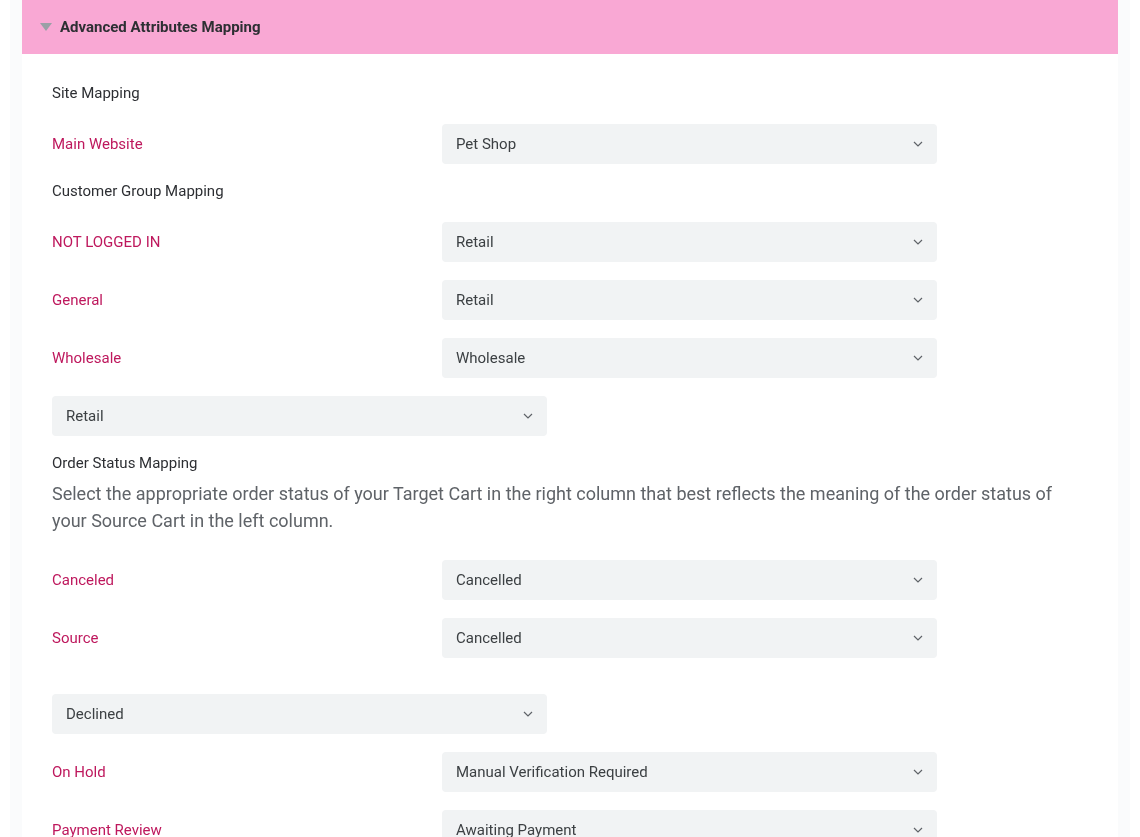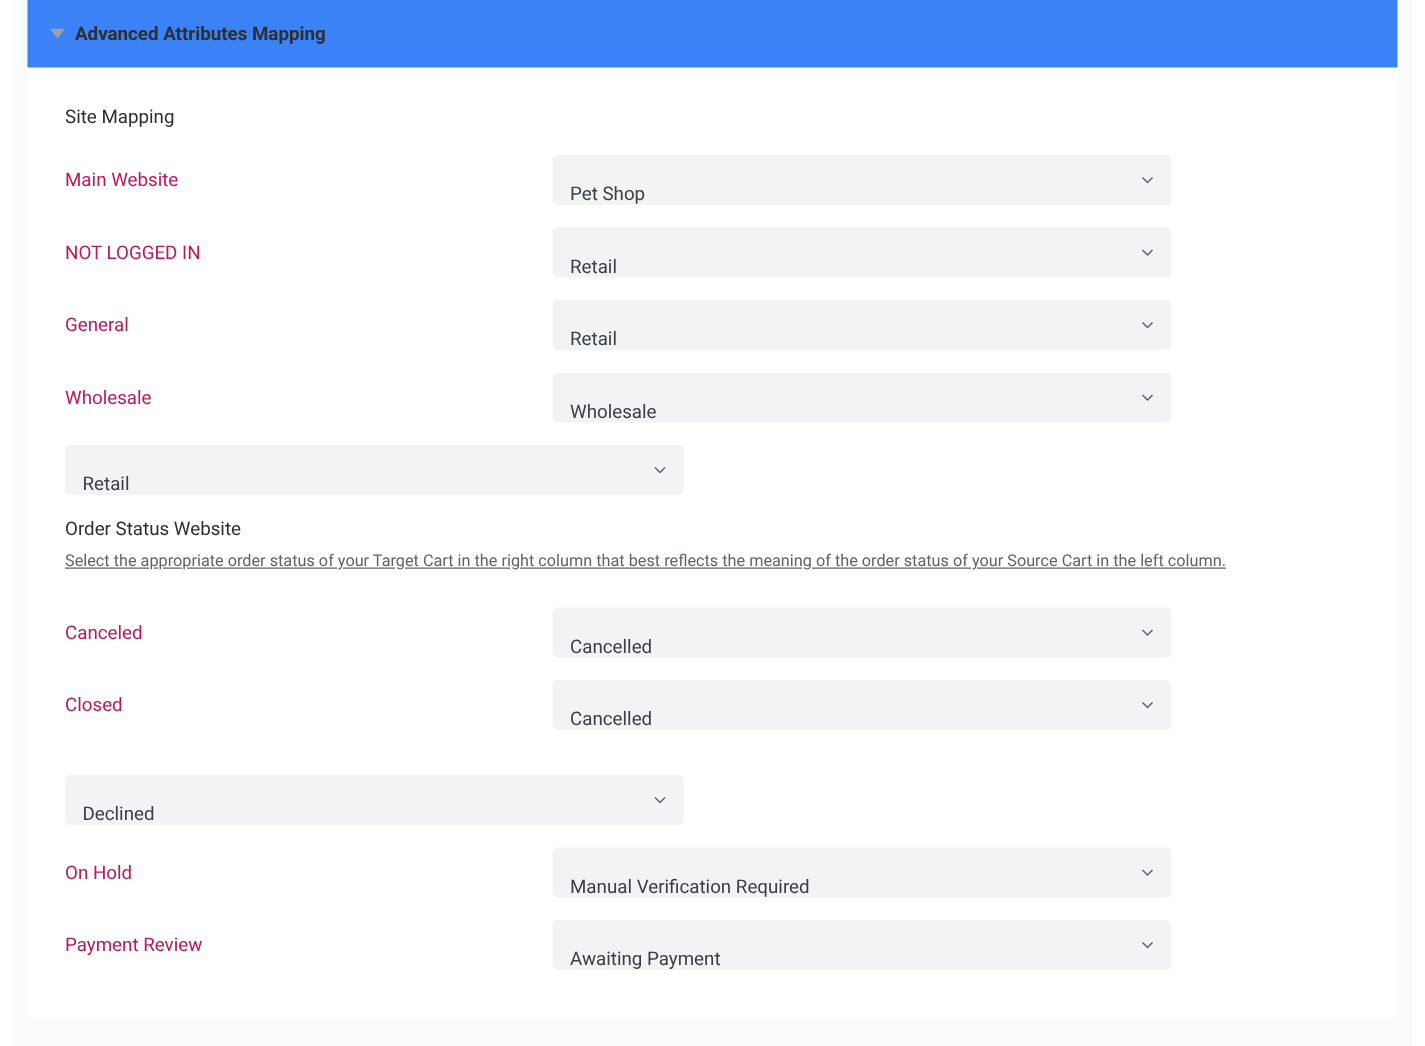--- a/index.html
+++ b/index.html
@@ -20,21 +20,21 @@
     .outer-container {
       background: #fafbfc;
       padding: 0 0 0 0;
       min-height: 100%;
     }
     .panel {
       background: #ffffff;
       margin: 0 12px;
     }
     .panel-header {
-      background: #3b82f6;
+      background: #f9a8d4;
       padding: 18px 18px;
       display: flex;
       align-items: center;
       gap: 8px;
       margin-bottom: 20px;
     }
     .caret-icon {
       width: 0;
       height: 0;
       border-left: 6px solid transparent;
@@ -56,25 +56,24 @@
       font-size: 15px;
       color: #2d2f33;
       margin-top: 10px;
       margin-bottom: 22px;
     }
     .section-heading.first {
       margin-top: 0;
     }
     .section-desc {
       color: #5f6368;
-      font-size: 13px;
+      font-size: 18px;
       line-height: 1.5;
       margin-top: -14px;
       margin-bottom: 26px;
-      text-decoration: underline;
     }
     .form-row {
       display: flex;
       align-items: center;
       margin-bottom: 18px;
     }
     .form-label {
       flex: 0 0 390px;
       color: #be185d;
       font-size: 15px;
@@ -86,21 +85,21 @@
     }
     .select {
       position: relative;
       width: 100%;
     }
     .select-display {
       background: #f1f3f4;
       border-radius: 4px;
       height: 40px;
       display: flex;
-      align-items: flex-end;
+      align-items: center;
       padding: 0 36px 0 14px;
       color: #3c4043;
       font-size: 15px;
       cursor: pointer;
       position: relative;
     }
     .select-chevron {
       position: absolute;
       right: 14px;
       top: 50%;
@@ -137,20 +136,21 @@
               <span class="select-chevron">
                 <svg viewBox="0 0 10 6">
                     <path d="M1 1 L5 5 L9 1" stroke="#5f6368" stroke-width="1.2" fill="none"></path>
                   </svg>
               </span>
             </div>
           </div>
         </div>
       </div>
 
+      <div class="section-heading">Customer Group Mapping</div>
 
       <div class="form-row">
         <div class="form-label">NOT LOGGED IN</div>
         <div class="form-control-wrap">
           <div class="select">
             <div class="select-display">
               <span>Retail</span>
               <span class="select-chevron">
                 <svg viewBox="0 0 10 6">
                     <path d="M1 1 L5 5 L9 1" stroke="#5f6368" stroke-width="1.2" fill="none"></path>
@@ -201,41 +201,41 @@
               <span class="select-chevron">
                 <svg viewBox="0 0 10 6">
                     <path d="M1 1 L5 5 L9 1" stroke="#5f6368" stroke-width="1.2" fill="none"></path>
                   </svg>
               </span>
             </div>
           </div>
         </div>
       </div>
 
-      <div class="section-heading">Order Status Website</div>
+      <div class="section-heading">Order Status Mapping</div>
       <div class="section-desc">Select the appropriate order status of your Target Cart in the right column that best reflects the meaning of the order status of your Source Cart in the left column.</div>
 
       <div class="form-row">
         <div class="form-label">Canceled</div>
         <div class="form-control-wrap">
           <div class="select">
             <div class="select-display">
               <span>Cancelled</span>
               <span class="select-chevron">
                 <svg viewBox="0 0 10 6">
                     <path d="M1 1 L5 5 L9 1" stroke="#5f6368" stroke-width="1.2" fill="none"></path>
                   </svg>
               </span>
             </div>
           </div>
         </div>
       </div>
 
       <div class="form-row">
-        <div class="form-label">Closed</div>
+        <div class="form-label">Source</div>
         <div class="form-control-wrap">
           <div class="select">
             <div class="select-display">
               <span>Cancelled</span>
               <span class="select-chevron">
                 <svg viewBox="0 0 10 6">
                     <path d="M1 1 L5 5 L9 1" stroke="#5f6368" stroke-width="1.2" fill="none"></path>
                   </svg>
               </span>
             </div>

